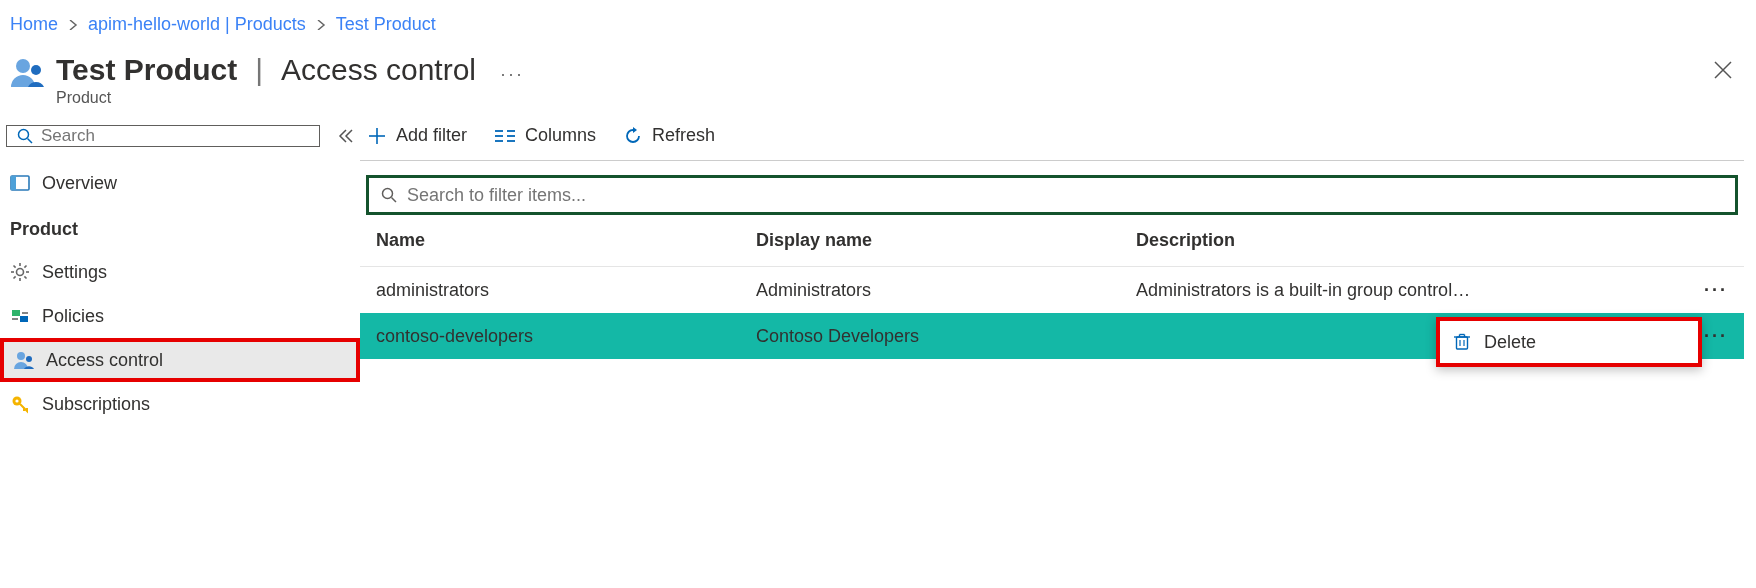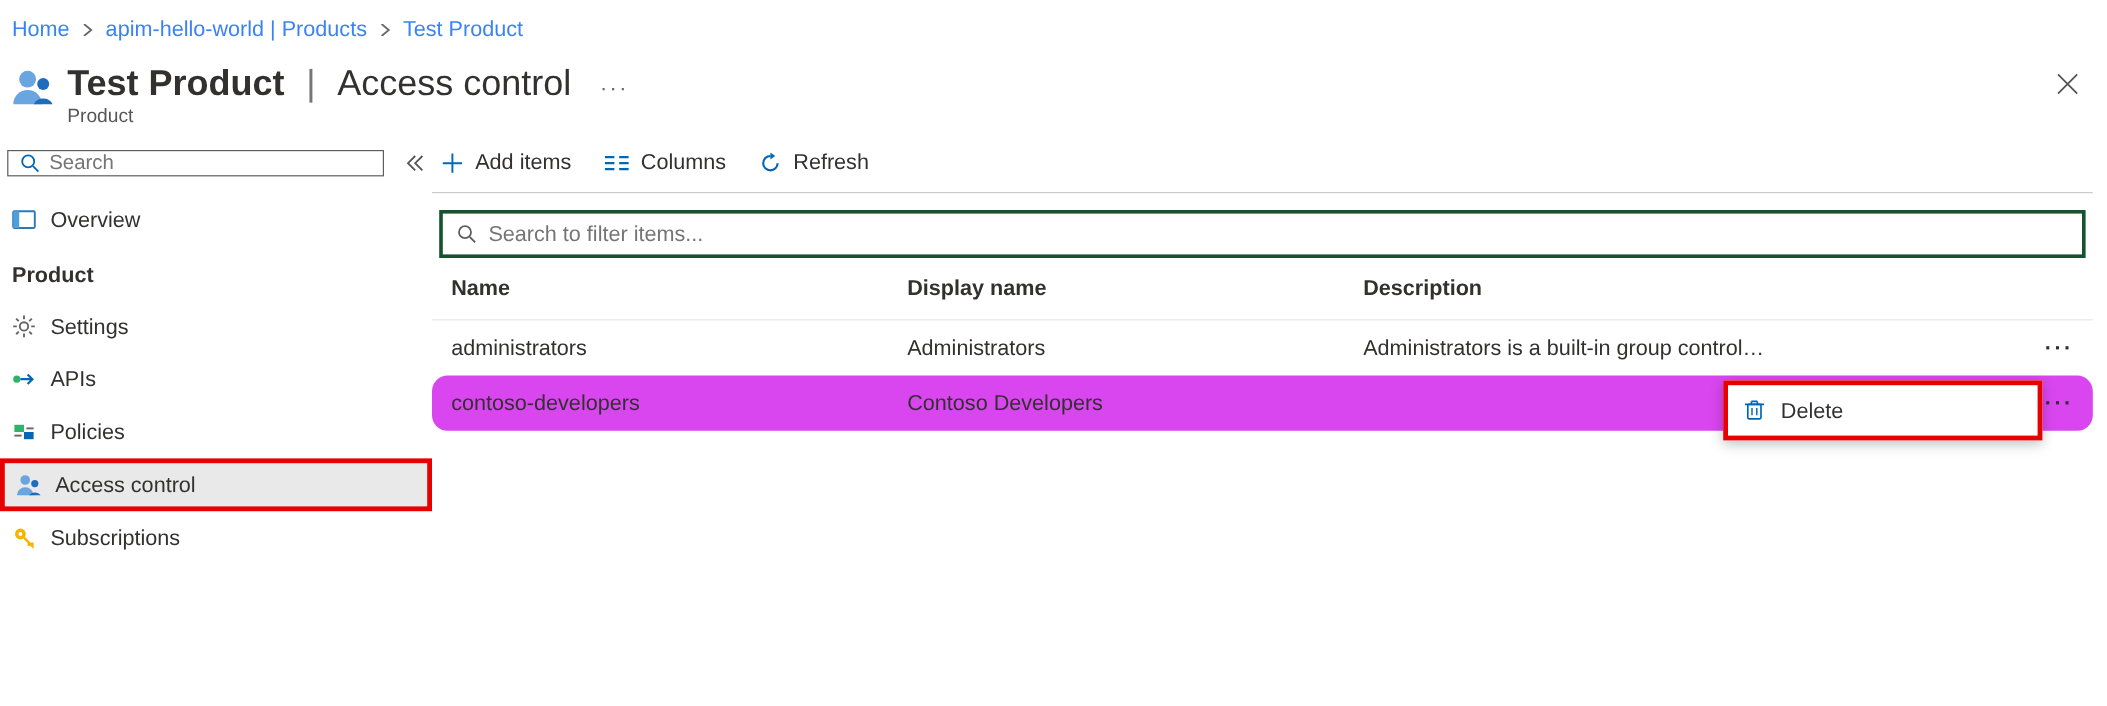--- a/index.html
+++ b/index.html
@@ -46,21 +46,21 @@
 
     
     .filter-box { display: flex; align-items: center; border: 3px solid #14532d; height: 40px; padding: 0 12px; margin: 0 6px 0 6px; }
     .filter-box input { border: none; outline: none; flex: 1; font-size: 18px; color: #605e5c; background: transparent; }
 
     
     .table { margin-top: 0; }
     .thead, .trow { display: grid; grid-template-columns: 380px 380px 1fr 42px; align-items: center; padding: 0 16px; }
     .thead { height: 52px; font-weight: 700; font-size: 18px; border-bottom: 1px solid #e5e5e5; }
     .trow { height: 46px; font-size: 18px; color: #323130; position: relative; }
-    .trow.alt { background: #d946ef; border-radius: 13px; }
+    .trow.alt { background: #14b8a6; }
     .cell { white-space: nowrap; overflow: hidden; text-overflow: ellipsis; }
     .row-more { text-align: right; color: #323130; letter-spacing: 2px; cursor: pointer; font-weight: 700; }
 
     
     .context-menu { position: absolute; right: 42px; top: 4px; width: 266px; background: #fff; box-shadow: 0 3px 10px rgba(0,0,0,0.25); border: 4px solid #e60000; }
     .context-item { display: flex; align-items: center; gap: 14px; height: 42px; padding: 0 14px; font-size: 18px; cursor: pointer; }
     .context-item .ico { color: #0067b8; display: flex; }
 
     svg { display: block; }
   </style>
@@ -152,29 +152,20 @@
               <line x1="3.5" y1="3.5" x2="5.6" y2="5.6"></line>
               <line x1="14.4" y1="14.4" x2="16.5" y2="16.5"></line>
               <line x1="3.5" y1="16.5" x2="5.6" y2="14.4"></line>
               <line x1="14.4" y1="5.6" x2="16.5" y2="3.5"></line>
             </g>
           </svg>
       </span>
       <span>Settings</span>
     </div>
 
-    <div class="side-item">
-      <span>
-        <svg width="20" height="20" viewBox="0 0 20 20">
-            <circle cx="4" cy="10" r="3" fill="#2fb36b"></circle>
-            <path d="M7 10 H16 M13 6 L17 10 L13 14" fill="none" stroke="#0067b8" stroke-width="1.8"></path>
-          </svg>
-      </span>
-      <span>APIs</span>
-    </div>
 
     <div class="side-item">
       <span>
         <svg width="20" height="20" viewBox="0 0 20 20">
             <rect x="2" y="4" width="8" height="6" fill="#2fb36b"></rect>
             <rect x="10" y="10" width="8" height="6" fill="#0067b8"></rect>
             <line x1="2" y1="13" x2="8" y2="13" stroke="#666" stroke-width="1.6"></line>
             <line x1="12" y1="7" x2="18" y2="7" stroke="#666" stroke-width="1.6"></line>
           </svg>
       </span>
@@ -208,21 +199,21 @@
   <main class="main">
     <div class="toolbar-wrap">
       <div class="toolbar">
         <div class="tool">
           <span class="ico">
             <svg width="18" height="18" viewBox="0 0 18 18">
                 <line x1="9" y1="1" x2="9" y2="17" stroke="#0067b8" stroke-width="1.6"></line>
                 <line x1="1" y1="9" x2="17" y2="9" stroke="#0067b8" stroke-width="1.6"></line>
               </svg>
           </span>
-          <span>Add items</span>
+          <span>Add filter</span>
         </div>
         <div class="tool">
           <span class="ico">
             <svg width="20" height="14" viewBox="0 0 20 14">
                 <g stroke="#0067b8" stroke-width="1.8">
                   <line x1="0" y1="2" x2="8" y2="2"></line>
                   <line x1="0" y1="7" x2="8" y2="7"></line>
                   <line x1="0" y1="12" x2="8" y2="12"></line>
                   <line x1="12" y1="2" x2="20" y2="2"></line>
                   <line x1="12" y1="7" x2="20" y2="7"></line>

